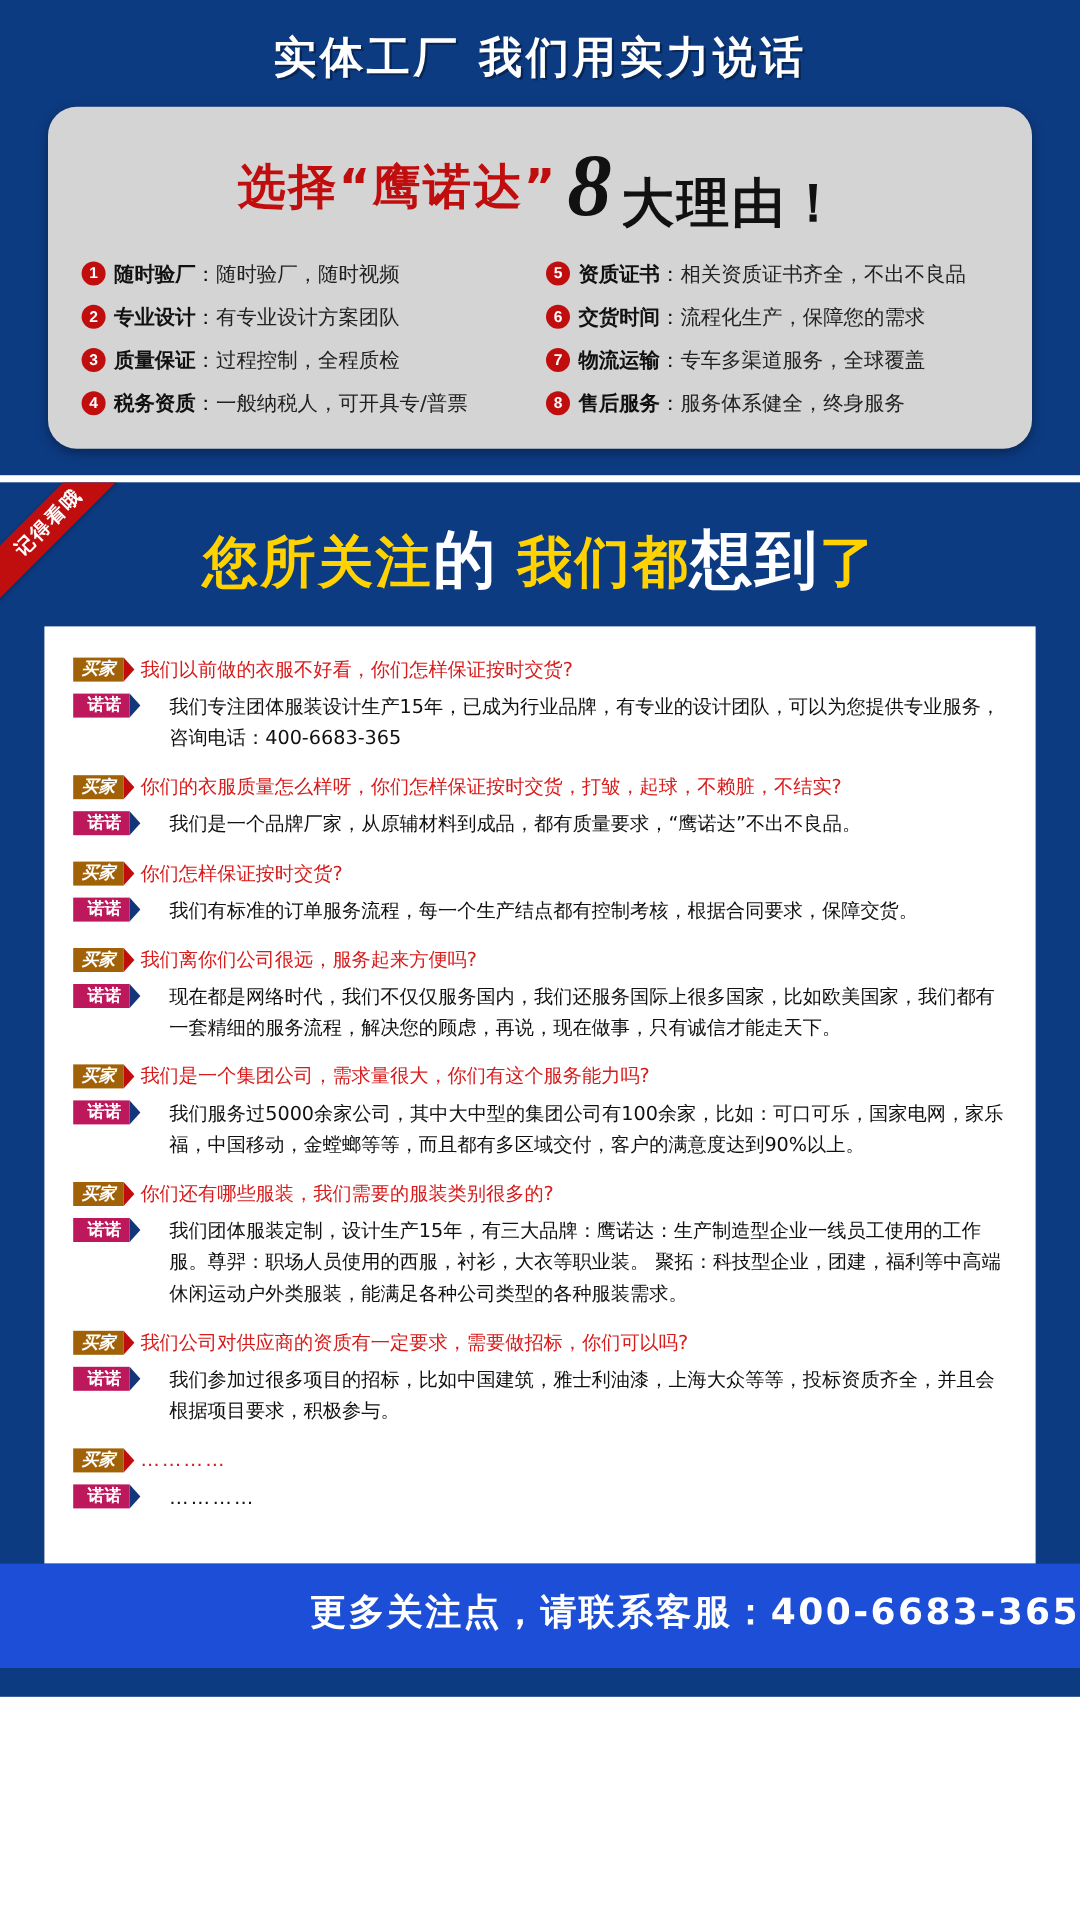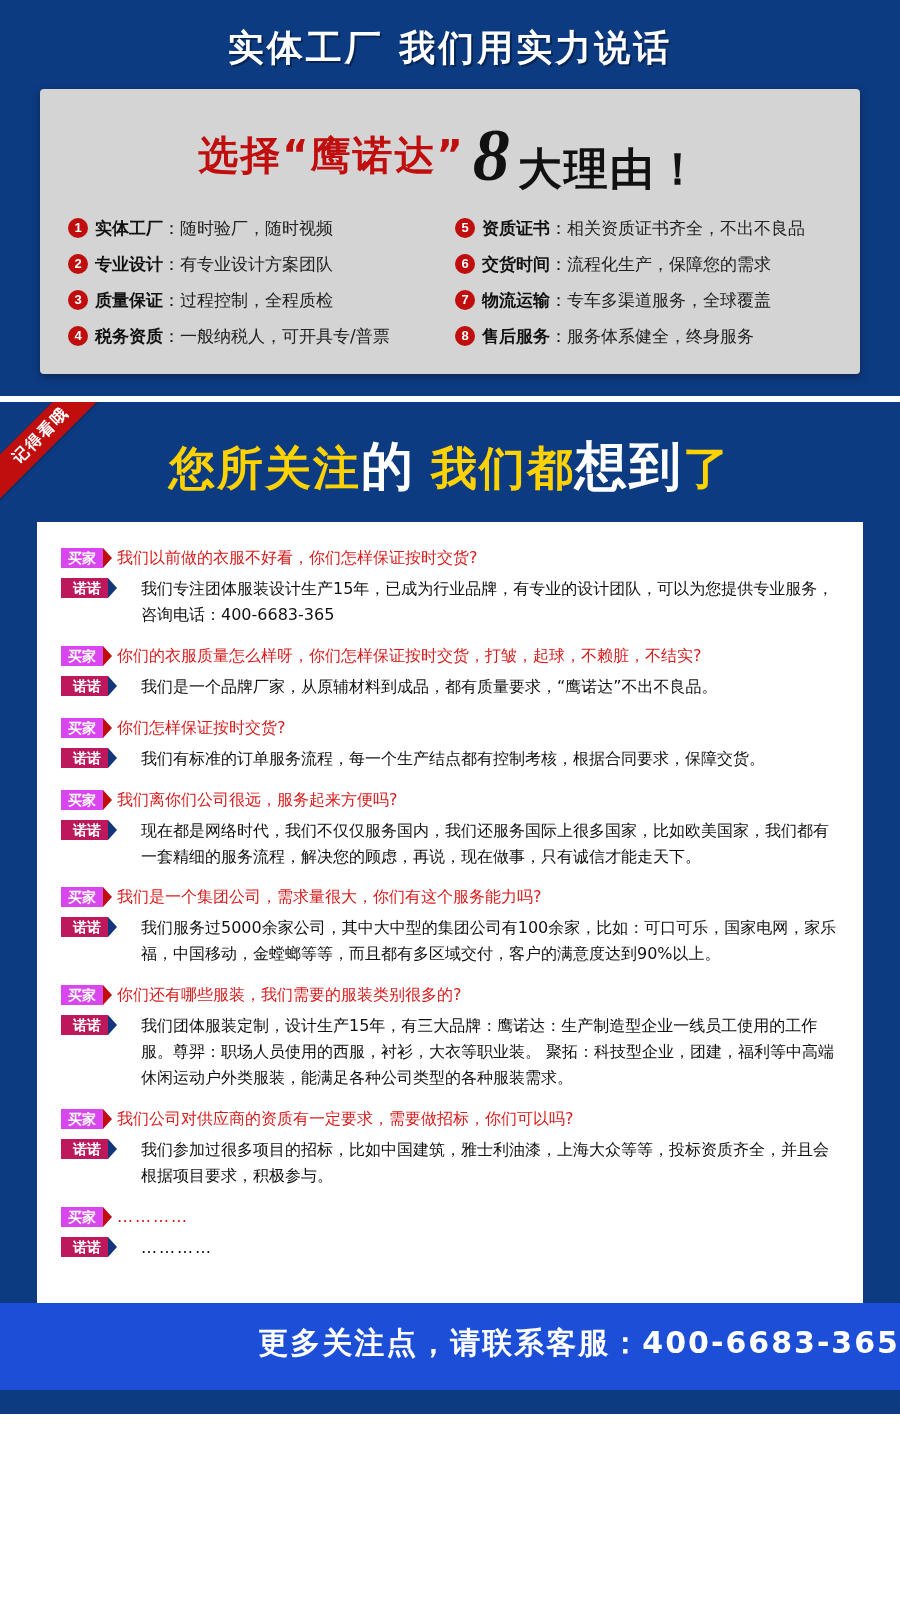--- a/index.html
+++ b/index.html
@@ -29,21 +29,21 @@
     font-weight: bold;
     letter-spacing: 3px;
     padding: 8px 0 16px 0;
     text-shadow: 2px 2px 0 rgba(0,0,0,0.35);
     font-family: "DejaVu Sans", sans-serif;
   }
   .sec1-card {
     width: 820px;
     margin: 0 auto;
     background: #d4d4d4;
-    border-radius: 4px;
+    border-radius: 24px;
     padding: 22px 28px 26px 28px;
     box-shadow: 0 3px 10px rgba(0,0,0,0.35);
   }
   .card-head {
     text-align: center;
     white-space: nowrap;
     margin-bottom: 18px;
     display: flex;
     align-items: center;
     justify-content: center;
@@ -164,21 +164,21 @@
     font-family: "DejaVu Sans", sans-serif;
   }
   .tag::after {
     content: "";
     position: absolute;
     right: -9px; top: 0;
     border-left: 9px solid currentColor;
     border-top: 10px solid transparent;
     border-bottom: 10px solid transparent;
   }
-  .tag-buyer { background: #d946ef; color: #c00d0d; }
+  .tag-buyer { background: #a16207; color: #c00d0d; font-style: italic; }
   .tag-buyer::after { border-left-color: #c00d0d; }
   .tag-ans { background: #be185d; color: #13367a; padding-left: 12px; }
   .tag-ans::after { border-left-color: #13367a; }
   .tag-txt { color: #ffffff; position: relative; z-index: 2; }
   .q-text {
     color: #d81b1b;
     font-size: 16px;
     line-height: 1.5;
     font-family: "DejaVu Sans", sans-serif;
   }
@@ -217,21 +217,21 @@
       <div class="card-head">
         <span class="red">选择“鹰诺达”</span>
         <span class="big8">8</span>
         <span class="blk">大理由！</span>
       </div>
 
       <div class="reasons">
 
         <div class="reason">
           <span class="num">1</span>
-          <span><span class="r-label">实体工厂</span><span class="r-colon">：</span><span class="r-text">随时验厂，随时视频</span></span>
+          <span><span class="r-label">随时验厂</span><span class="r-colon">：</span><span class="r-text">随时验厂，随时视频</span></span>
         </div>
         <div class="reason">
           <span class="num">5</span>
           <span><span class="r-label">资质证书</span><span class="r-colon">：</span><span class="r-text">相关资质证书齐全，不出不良品</span></span>
         </div>
 
         <div class="reason">
           <span class="num">2</span>
           <span><span class="r-label">专业设计</span><span class="r-colon">：</span><span class="r-text">有专业设计方案团队</span></span>
         </div>

